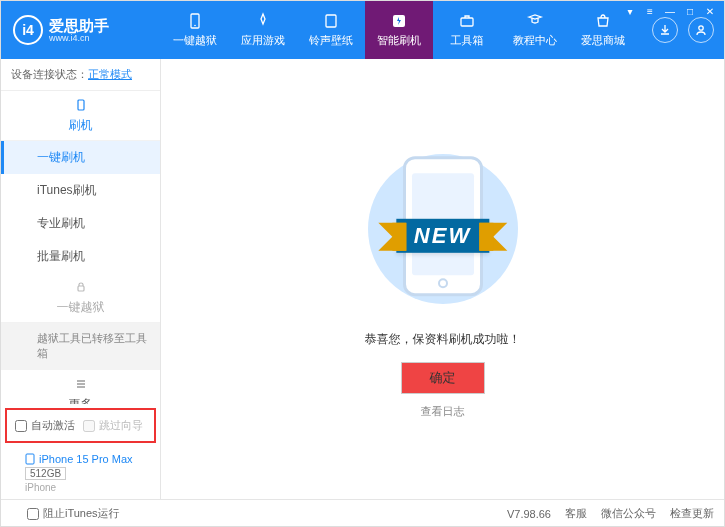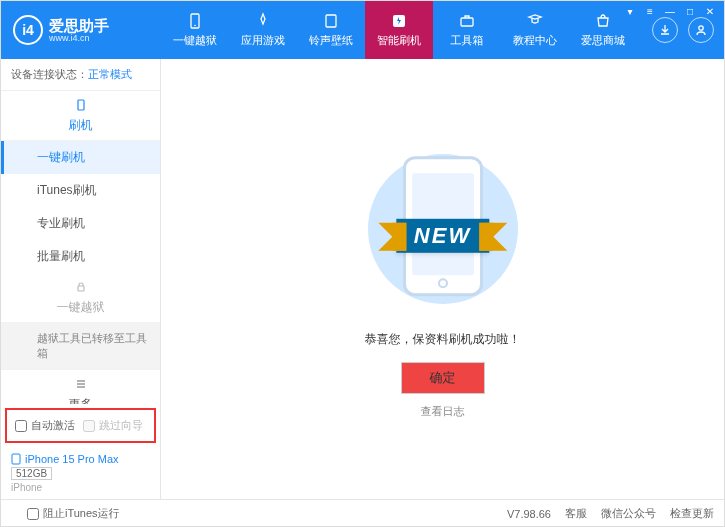--- a/index.html
+++ b/index.html
@@ -5,44 +5,44 @@
 * { margin: 0; padding: 0; box-sizing: border-box; font-family: "Microsoft YaHei", sans-serif; }
 body { width: 725px; height: 527px; background: #fff; overflow: hidden; border: 1px solid #ddd; }
 
 .header { background: #1e88f5; height: 58px; display: flex; align-items: center; color: #fff; }
 .logo-area { display: flex; align-items: center; padding: 0 12px; width: 160px; }
 .logo-circle { width: 30px; height: 30px; border: 2px solid #fff; border-radius: 50%; display: flex; align-items: center; justify-content: center; font-weight: bold; font-size: 14px; margin-right: 6px; }
 .logo-text { font-size: 15px; font-weight: bold; line-height: 1; }
 .logo-url { font-size: 9px; opacity: 0.85; }
 .nav { display: flex; flex: 1; height: 100%; }
 .nav-item { width: 68px; display: flex; flex-direction: column; align-items: center; justify-content: center; cursor: pointer; font-size: 11px; gap: 3px; }
-.nav-item.active { background: #be185d; }
+.nav-item.active { background: #701a75; }
 .nav-icon { width: 18px; height: 18px; display: flex; align-items: center; justify-content: center; }
 .header-right { display: flex; align-items: center; padding: 0 10px; gap: 10px; }
 .win-controls { position: absolute; top: 4px; right: 6px; display: flex; gap: 2px; }
 .win-btn { width: 18px; height: 14px; color: #fff; font-size: 10px; display: flex; align-items: center; justify-content: center; cursor: pointer; }
 .circle-btn { width: 26px; height: 26px; border: 1.5px solid rgba(255,255,255,0.7); border-radius: 50%; display: flex; align-items: center; justify-content: center; }
 
 .body-area { display: flex; height: 440px; }
 .sidebar { width: 160px; border-right: 1px solid #e5e5e5; display: flex; flex-direction: column; font-size: 12px; }
 .conn-status { padding: 8px 10px; color: #666; font-size: 11px; border-bottom: 1px solid #eee; }
-.conn-status .mode { color: #1e88f5; }
+.conn-status .mode { color: #1e88f5; text-decoration: underline; }
 .side-section { padding: 8px 10px 6px; display: flex; align-items: center; gap: 6px; color: #555; border-bottom: 1px solid #f2f2f2; flex-direction: column; }
 .side-section.locked { color: #aaa; }
 .side-item { padding: 8px 10px 8px 36px; color: #555; cursor: pointer; }
 .side-item.active { background: #e9f3ff; color: #1e88f5; border-left: 3px solid #1e88f5; padding-left: 33px; }
 .side-item.disabled { background: #f3f3f3; color: #888; font-size: 11px; line-height: 1.4; padding-left: 36px; }
 .side-flex { flex: 1; overflow: auto; }
 
 .checkbox-area { border: 2px solid #e33; padding: 8px 8px; display: flex; gap: 8px; font-size: 11px; color: #666; margin: 4px; }
 .chk { display: flex; align-items: center; gap: 4px; }
 .chk input { width: 12px; height: 12px; }
 .chk.disabled { color: #bbb; }
 
-.device-info { padding: 6px 10px; font-size: 11px; color: #1e88f5; }
+.device-info { padding: 6px 24px; font-size: 11px; color: #1e88f5; }
 .device-name { display: flex; align-items: center; gap: 4px; font-weight: 500; }
 .storage { display: inline-block; border: 1px solid #ccc; padding: 0 4px; font-size: 10px; color: #666; margin-top: 2px; }
 .device-type { color: #aaa; font-size: 10px; margin-top: 2px; }
 
 .main { flex: 1; display: flex; flex-direction: column; align-items: center; justify-content: center; position: relative; }
 .phone-illustration { position: relative; width: 180px; height: 180px; }
 .bg-circle { position: absolute; top: 50%; left: 50%; width: 150px; height: 150px; background: #cfe7ff; border-radius: 50%; transform: translate(-50%, -50%); }
 .phone { position: absolute; top: 50%; left: 50%; width: 80px; height: 140px; background: #fff; border: 3px solid #c5d9ef; border-radius: 12px; transform: translate(-50%, -52%); }
 .phone-screen { position: absolute; top: 14px; left: 6px; right: 6px; bottom: 18px; background: #eaf3ff; border-radius: 3px; }
 .phone-btn { position: absolute; bottom: 5px; left: 50%; width: 10px; height: 10px; border: 2px solid #c5d9ef; border-radius: 50%; transform: translateX(-50%); }

